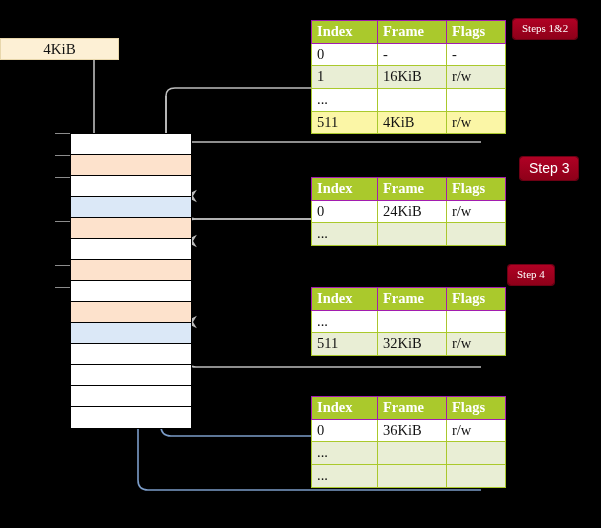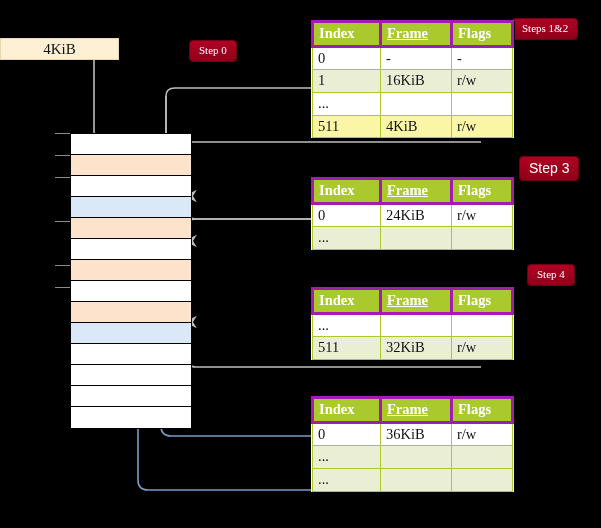--- a/index.html
+++ b/index.html
@@ -80,35 +80,35 @@
     font-size:14.5px;
     background:#ffffff;
     box-shadow:1px 1px 0 0 #000;
   }
   .ptable th{
     background:#aac92c;
     color:#ffffff;
     font-weight:bold;
     text-align:left;
     padding:2px 5px 3px 5px;
-    border:3px solid #a21caf;
+    border:1px solid #a21caf;
     font-size:14.5px;
     line-height:1.15;
   }
   .ptable td{
     padding:2px 5px 3px 5px;
     border:1px solid #aac92c;
     color:#111111;
     line-height:1.15;
     background:#ffffff;
   }
   .ptable tr.alt td{background:#e9eed5;}
   .ptable td.hl{background:#fbf6a6;}
   .col-index{width:55px;}
-  .col-frame{width:58px;text-decoration:underline;}
+  .col-frame{width:58px;}
   .col-flags{width:48px;margin-left:7px;}
 
   .ptable.t1{left:311px;top:20px;}
   .ptable.t2{left:311px;top:177px;}
   .ptable.t3{left:311px;top:287px;}
   .ptable.t4{left:311px;top:396px;}
 </style>
 </head>
 <body>
 
@@ -141,27 +141,26 @@
 
     <path d="M481,436 L171,436 Q161,436 161,426 L161,306" stroke="#7b9cc8" stroke-width="1.6" fill="none" marker-end="url(#btipup)"></path>
 
     <path d="M481,490 L148,490 Q138,490 138,480 L138,196" stroke="#7b9cc8" stroke-width="1.6" fill="none" marker-end="url(#btipup)"></path>
   </svg>
 
   <div id="kib-box">
     <span>4KiB</span>
   </div>
 
-  <div class="step-badge" style="left:190px;top:41px;">Step 0</div>
 
   <div class="step-badge" style="left:513px;top:19px;">Steps 1&amp;2</div>
 
   <div class="step-badge sans" style="left:520px;top:157px;">Step 3</div>
 
-  <div class="step-badge" style="left:528px;top:265px;">Step 4</div>
+  <div class="step-badge" style="left:508px;top:265px;">Step 4</div>
 
   <div class="tick" style="top:133px;"></div>
   <div class="tick" style="top:155px;"></div>
   <div class="tick" style="top:177px;"></div>
   <div class="tick" style="top:221px;"></div>
   <div class="tick" style="top:265px;"></div>
   <div class="tick" style="top:287px;"></div>
 
   <div id="frames">
       <div class="frame-row"></div>

